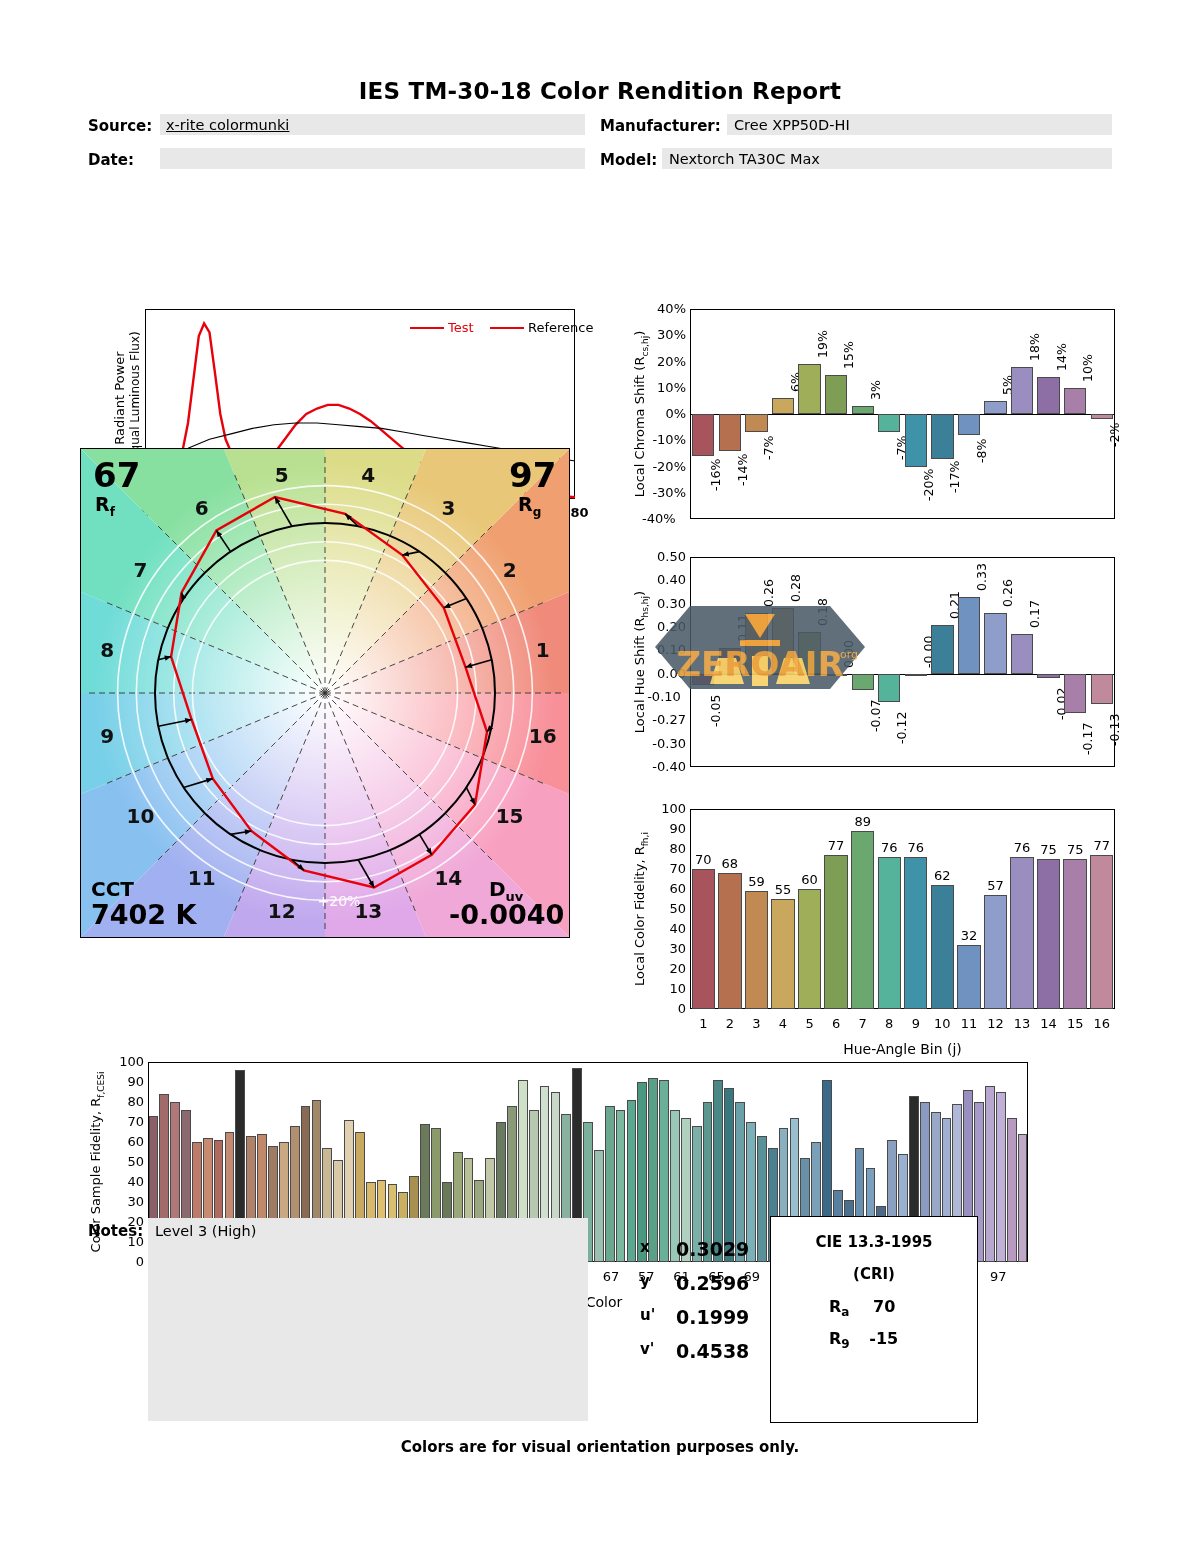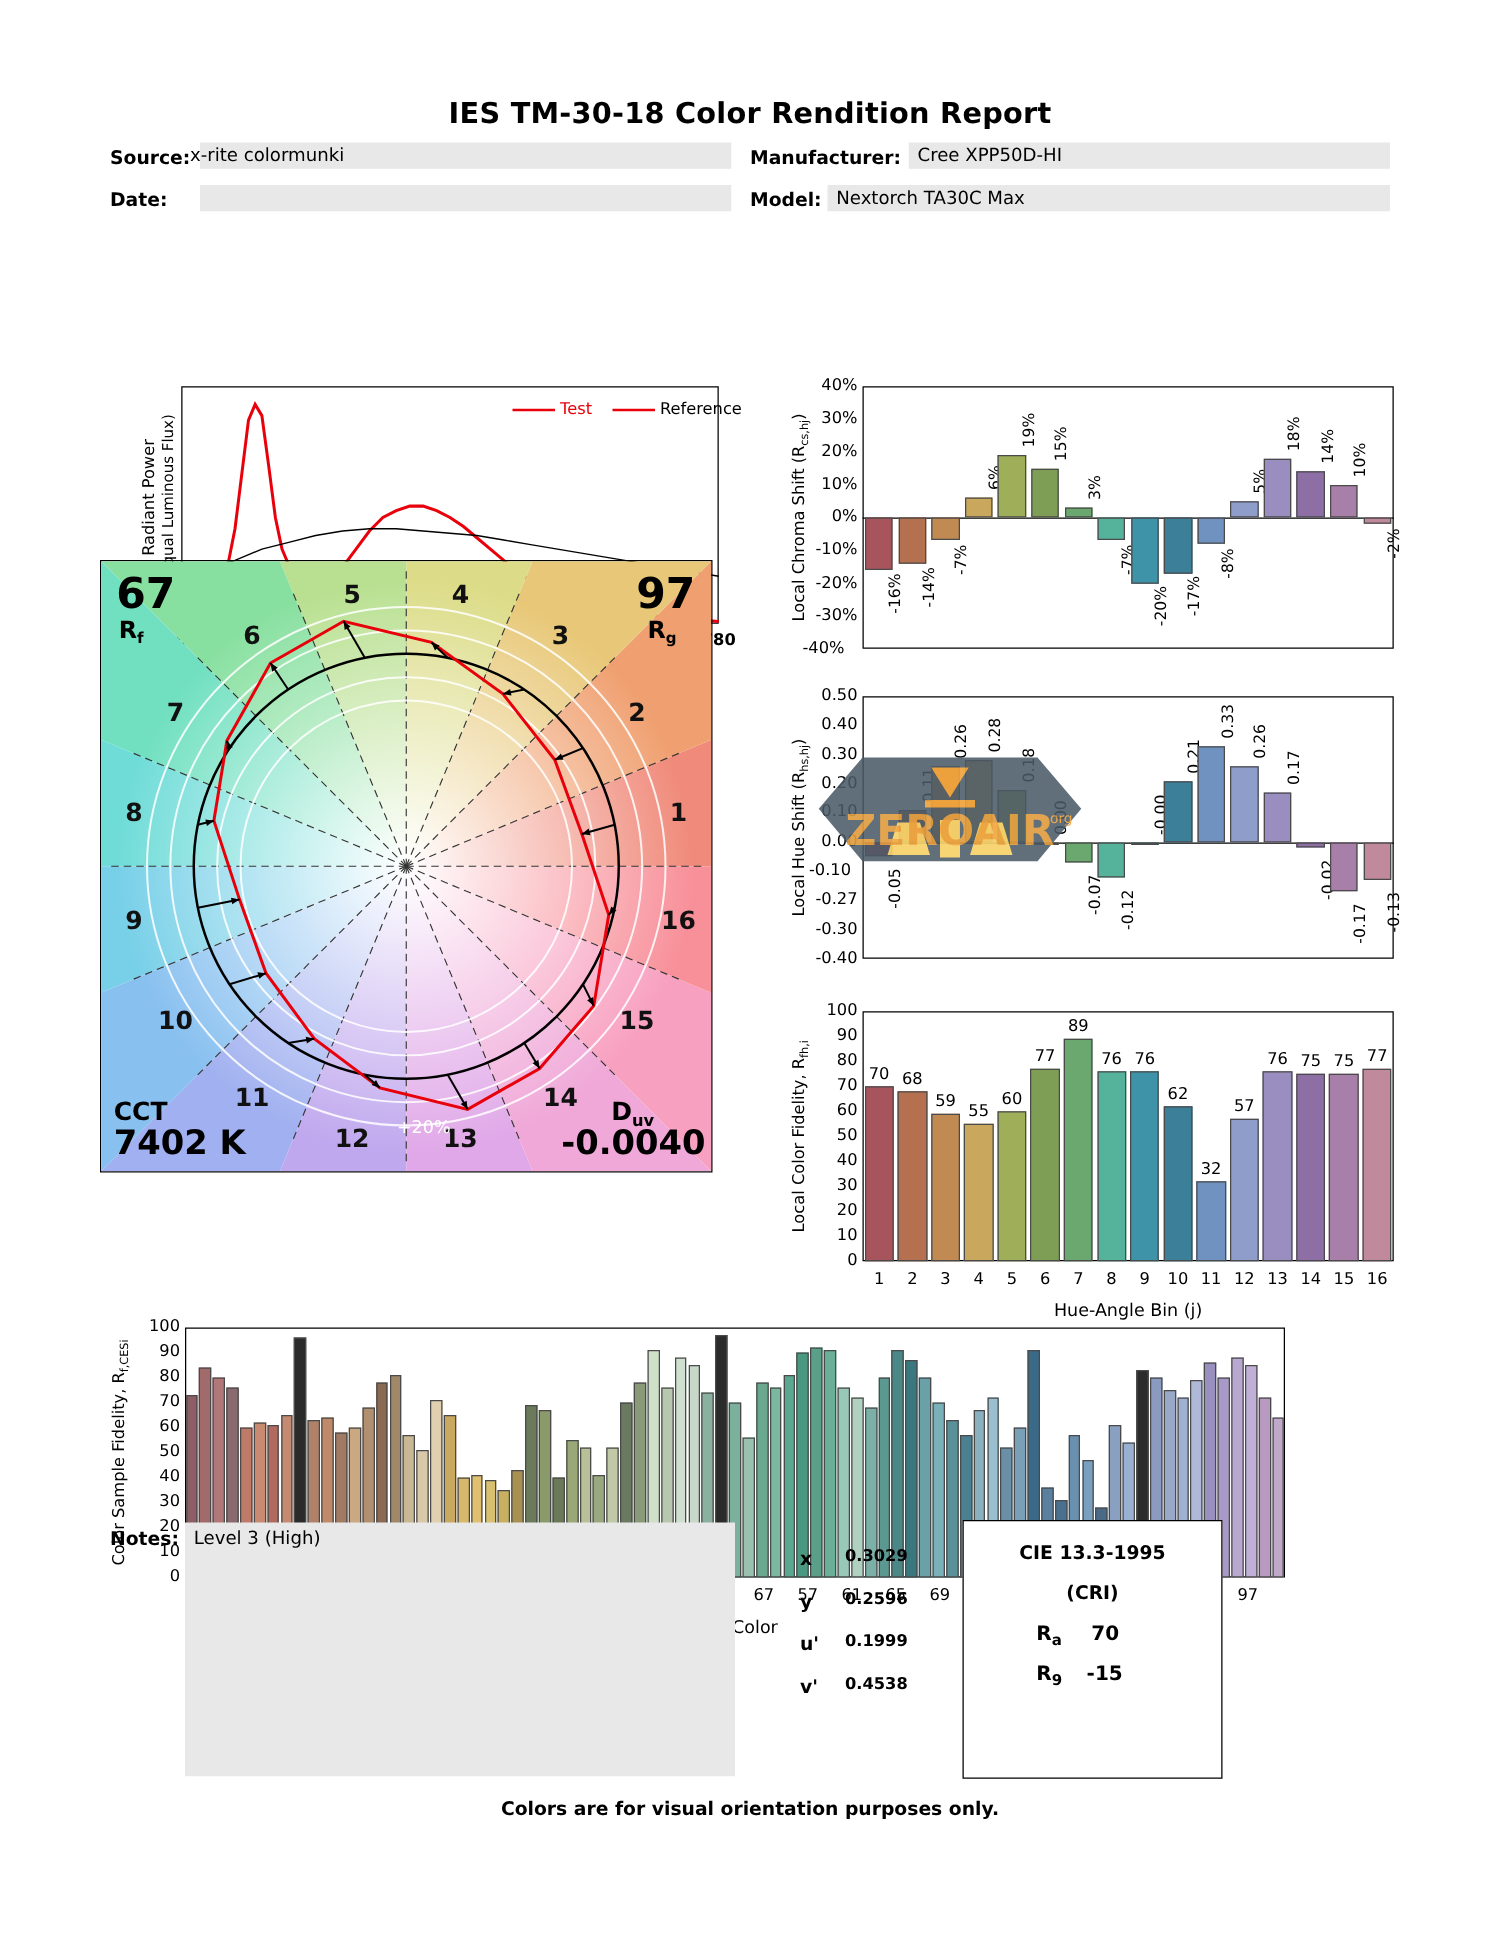--- a/index.html
+++ b/index.html
@@ -34,36 +34,36 @@
   #cvg{position:absolute;left:80px;top:448px;width:490px;height:490px;border:1px solid #000;box-sizing:border-box;overflow:hidden;}
   .cvg-big{position:absolute;font-size:34px;font-weight:bold;font-family:"DejaVu Sans",sans-serif;}
   .cvg-sub{position:absolute;font-size:19px;font-weight:bold;}
   .cvg-cct{position:absolute;font-size:20px;font-weight:bold;}
   .cvg-cctv{position:absolute;font-size:27px;font-weight:bold;}
   
   .notes-label{position:absolute;font-size:15px;font-weight:bold;}
   .notes-box{position:absolute;background:#e8e8e8;}
   .notes-val{position:absolute;font-size:14.5px;}
   .coord-k{position:absolute;font-size:15px;font-weight:bold;}
-  .coord-v{position:absolute;font-size:13px;font-weight:bold;}
+  .coord-v{position:absolute;font-size:19px;font-weight:bold;}
   .cri-box{position:absolute;border:1.5px solid #000;background:#fff;}
   .cri-t{position:absolute;font-size:15px;font-weight:bold;text-align:center;width:100%;}
   .footer{position:absolute;width:1200px;text-align:center;font-size:15px;font-weight:bold;}
   
   #wm{position:absolute;left:640px;top:600px;width:240px;height:95px;opacity:.92;pointer-events:none;}
 </style>
 </head>
 <body>
 
 <div class="title">IES TM-30-18 Color Rendition Report</div>
 
 <div class="hdr">
   <div class="fld-label" style="left:88px;top:5px;">Source:</div>
   <div class="fld-box" style="left:160px;top:2px;width:425px;"></div>
-  <div class="fld-val" style="left:152px;top:5px;">x-rite colormunki</div>
+  <div class="fld-val" style="left:166px;top:5px;text-decoration:underline;">x-rite colormunki</div>
 
   <div class="fld-label" style="left:88px;top:39px;">Date:</div>
   <div class="fld-box" style="left:160px;top:36px;width:425px;"></div>
   <div class="fld-val" style="left:167px;top:39px;"></div>
 
   <div class="fld-label" style="left:600px;top:5px;">Manufacturer:</div>
   <div class="fld-box" style="left:727px;top:2px;width:385px;"></div>
   <div class="fld-val" style="left:734px;top:5px;">Cree XPP50D-HI</div>
 
   <div class="fld-label" style="left:600px;top:39px;">Model:</div>

